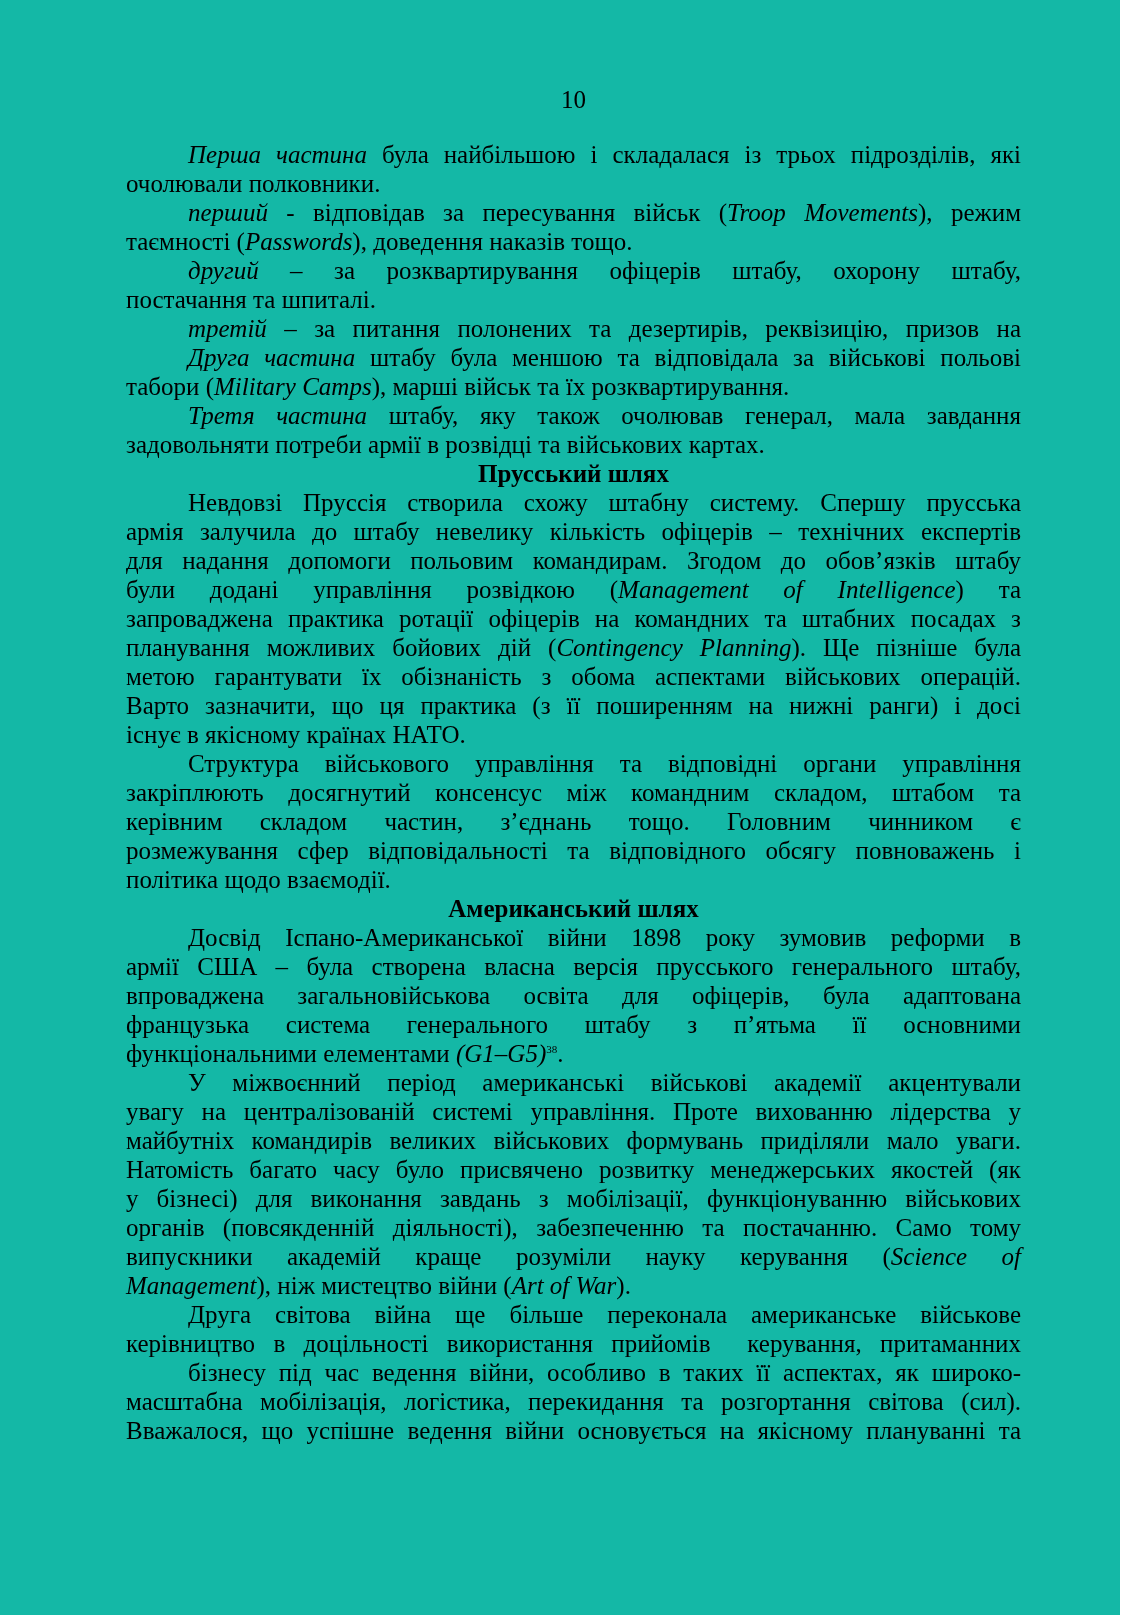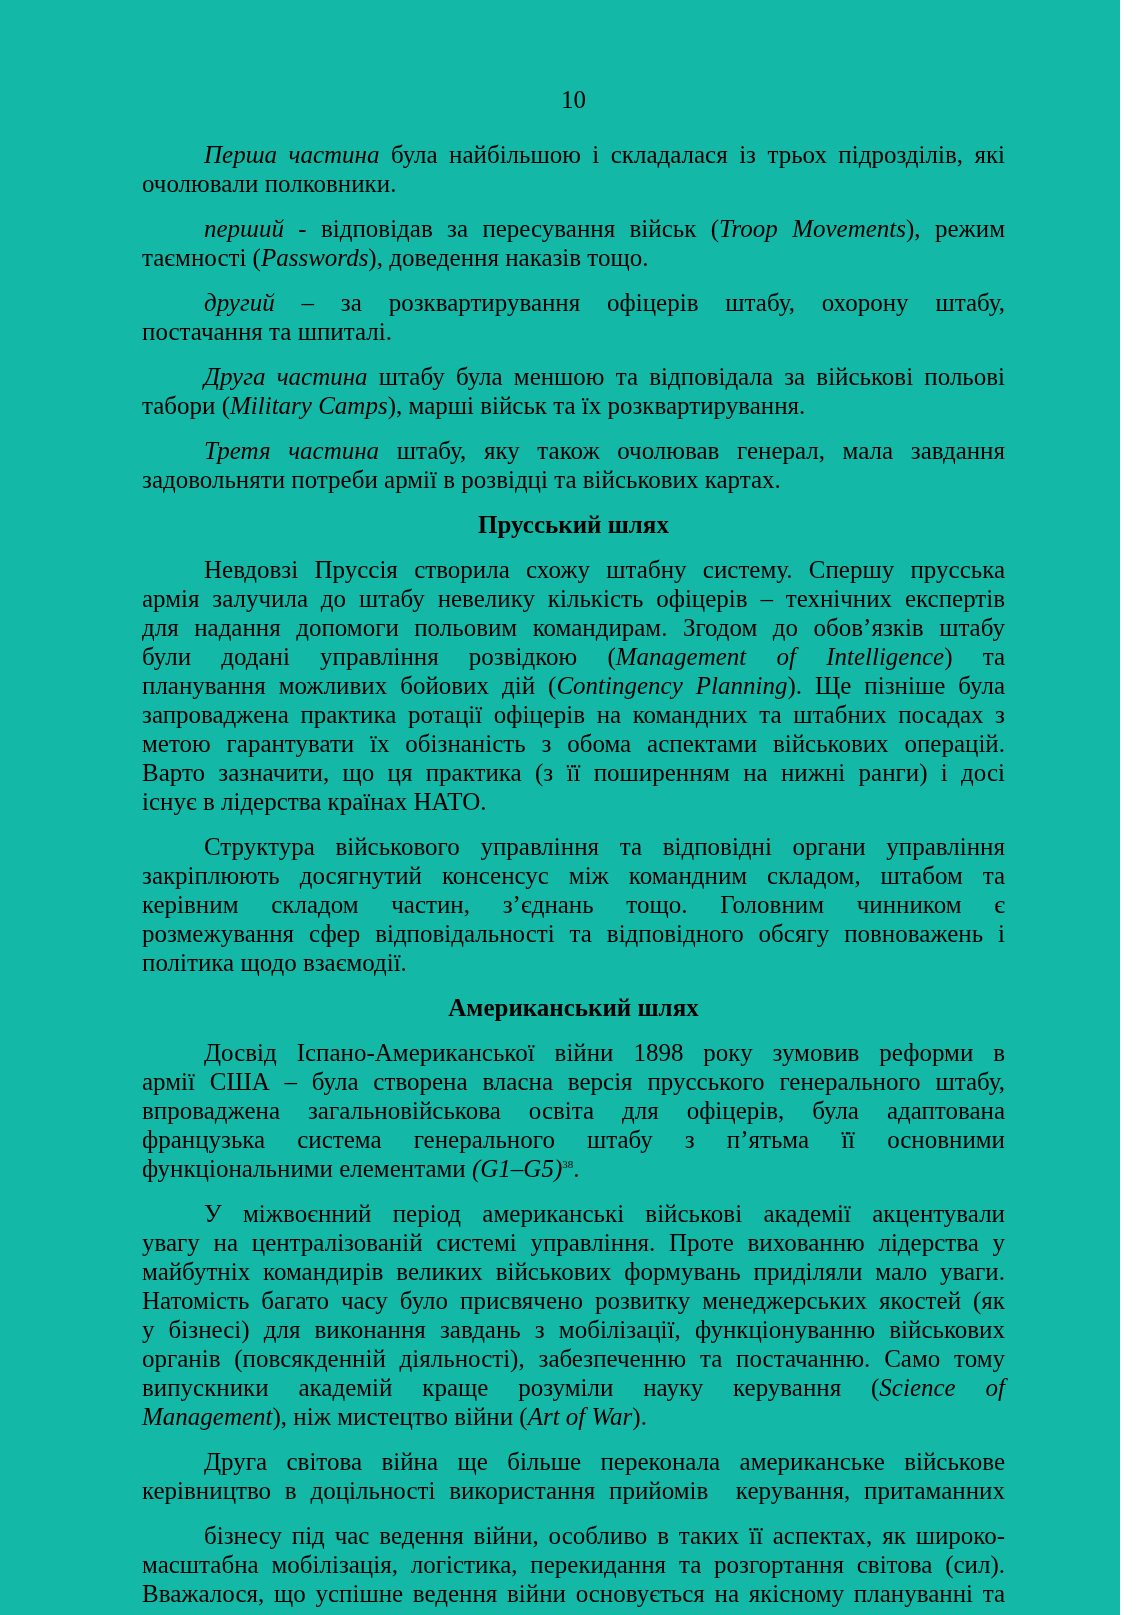--- a/index.html
+++ b/index.html
@@ -22,21 +22,21 @@
     top: 85px;
     width: 895px;
     font-size: 25px;
     line-height: 29px;
   }
   .pagenum {
     text-align: center;
     height: 29px;
     margin-bottom: 26px;
   }
-  .para { margin: 16px; }
+  .para { margin: 0; }
   .line {
     height: 29px;
     text-align: justify;
     text-align-last: justify;
   }
   .line.last {
     text-align-last: left;
   }
   .line.indent {
     text-indent: 62px;
@@ -66,40 +66,41 @@
         </div>
         <div class="para">
           <div class="line indent"><span class="i">перший</span><span> - відповідав за пересування військ (</span><span class="i">Troop Movements</span><span>), режим</span></div>
           <div class="line last"><span>таємності (</span><span class="i">Passwords</span><span>), доведення наказів тощо.</span></div>
         </div>
         <div class="para">
           <div class="line indent"><span class="i">другий</span><span> – за розквартирування офіцерів штабу, охорону штабу,</span></div>
           <div class="line last"><span>постачання та шпиталі.</span></div>
         </div>
         <div class="para">
+          <div class="line indent"><span class="i">третій</span><span> – за питання полонених та дезертирів, реквізицію, призов на</span></div>
         </div>
         <div class="para">
           <div class="line indent"><span class="i">Друга частина </span><span>штабу була меншою та відповідала за військові польові</span></div>
           <div class="line last"><span>табори (</span><span class="i">Military Camps</span><span>), марші військ та їх розквартирування.</span></div>
         </div>
         <div class="para">
           <div class="line indent"><span class="i">Третя частина </span><span>штабу, яку також очолював генерал, мала завдання</span></div>
           <div class="line last"><span>задовольняти потреби армії в розвідці та військових картах.</span></div>
         </div>
         <div class="heading">Прусський шлях</div>
         <div class="para">
           <div class="line indent"><span>Невдовзі Пруссія створила схожу штабну систему. Спершу прусська</span></div>
           <div class="line"><span>армія залучила до штабу невелику кількість офіцерів – технічних експертів</span></div>
           <div class="line"><span>для надання допомоги польовим командирам. Згодом до обов’язків штабу</span></div>
           <div class="line"><span>були додані управління розвідкою (</span><span class="i">Management of Intelligence</span><span>) та</span></div>
+          <div class="line"><span>запроваджена практика ротації офіцерів на командних та штабних посадах з</span></div>
           <div class="line"><span>планування можливих бойових дій (</span><span class="i">Contingency Planning</span><span>). Ще пізніше була</span></div>
-          <div class="line"><span>запроваджена практика ротації офіцерів на командних та штабних посадах з</span></div>
           <div class="line"><span>метою гарантувати їх обізнаність з обома аспектами військових операцій.</span></div>
           <div class="line"><span>Варто зазначити, що ця практика (з її поширенням на нижні ранги) і досі</span></div>
-          <div class="line last"><span>існує в лідерства країнах НАТО.</span></div>
+          <div class="line last"><span>існує в якісному країнах НАТО.</span></div>
         </div>
         <div class="para">
           <div class="line indent"><span>Структура військового управління та відповідні органи управління</span></div>
           <div class="line"><span>закріплюють досягнутий консенсус між командним складом, штабом та</span></div>
           <div class="line"><span>керівним складом частин, з’єднань тощо. Головним чинником є</span></div>
           <div class="line"><span>розмежування сфер відповідальності та відповідного обсягу повноважень і</span></div>
           <div class="line last"><span>політика щодо взаємодії.</span></div>
         </div>
         <div class="heading">Американський шлях</div>
         <div class="para">

